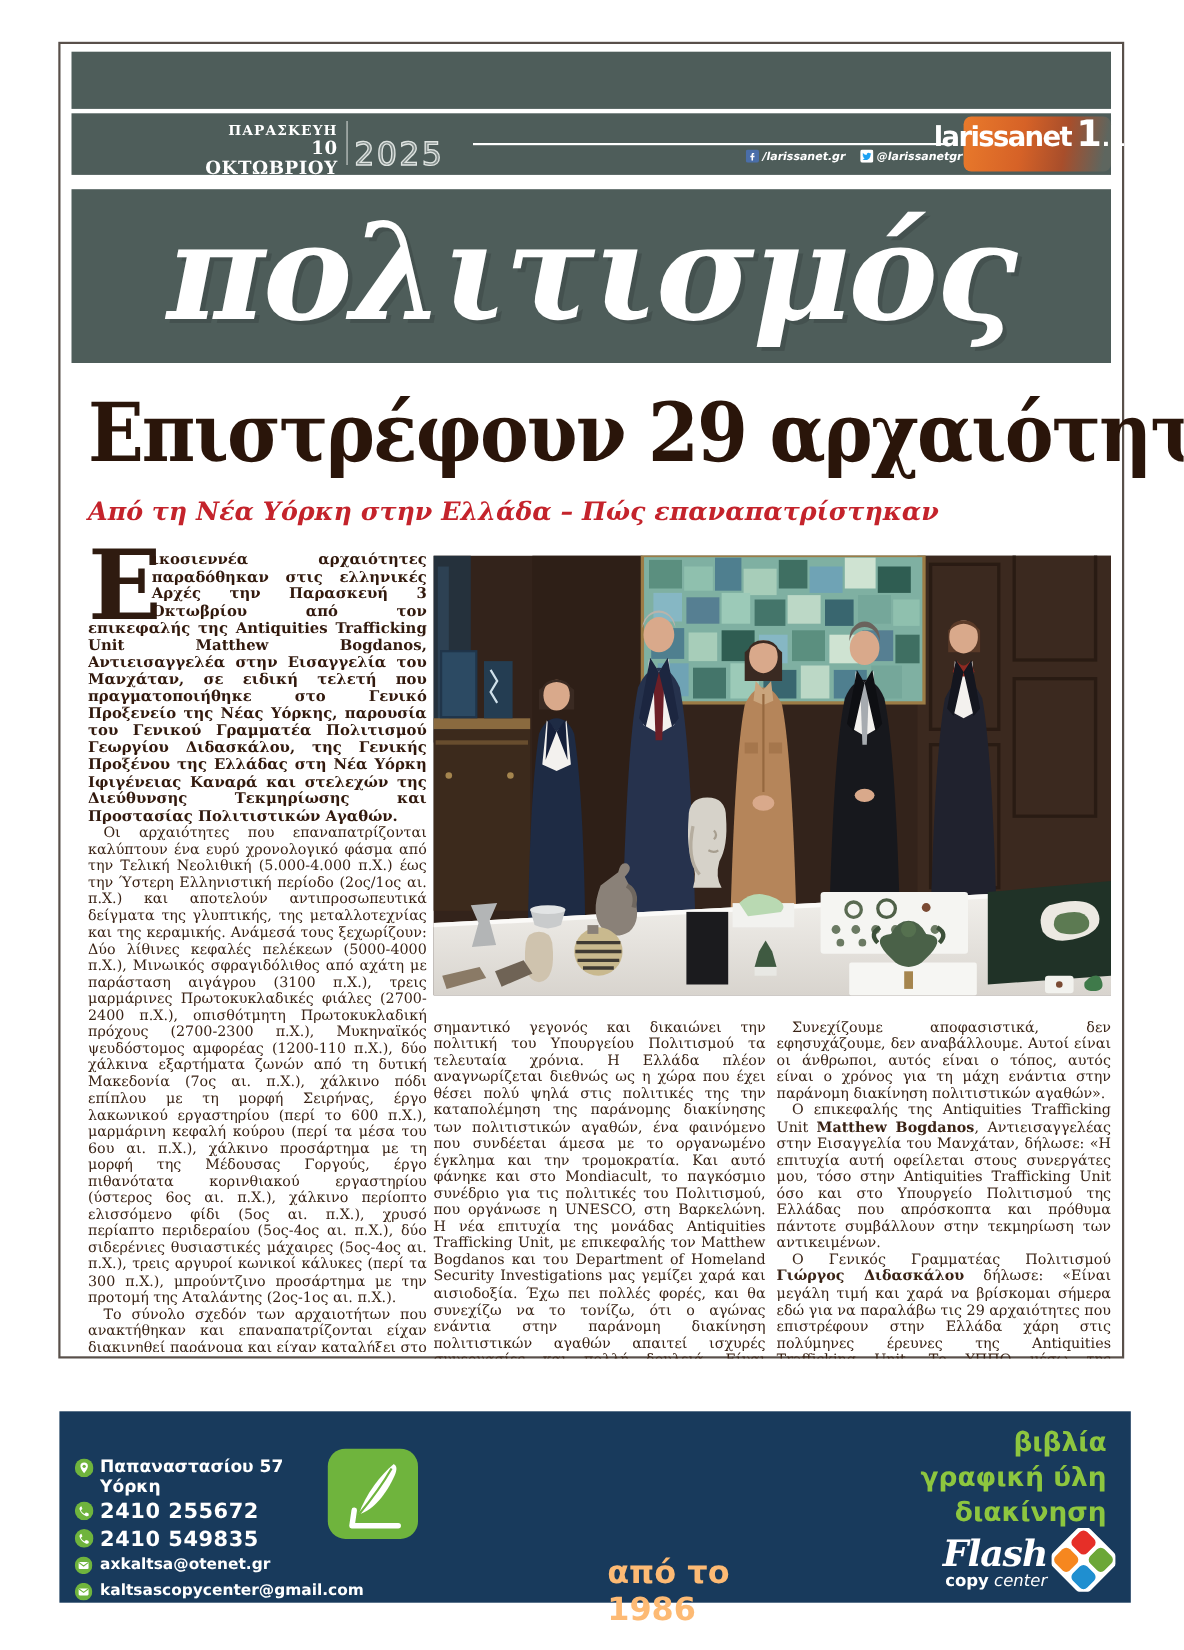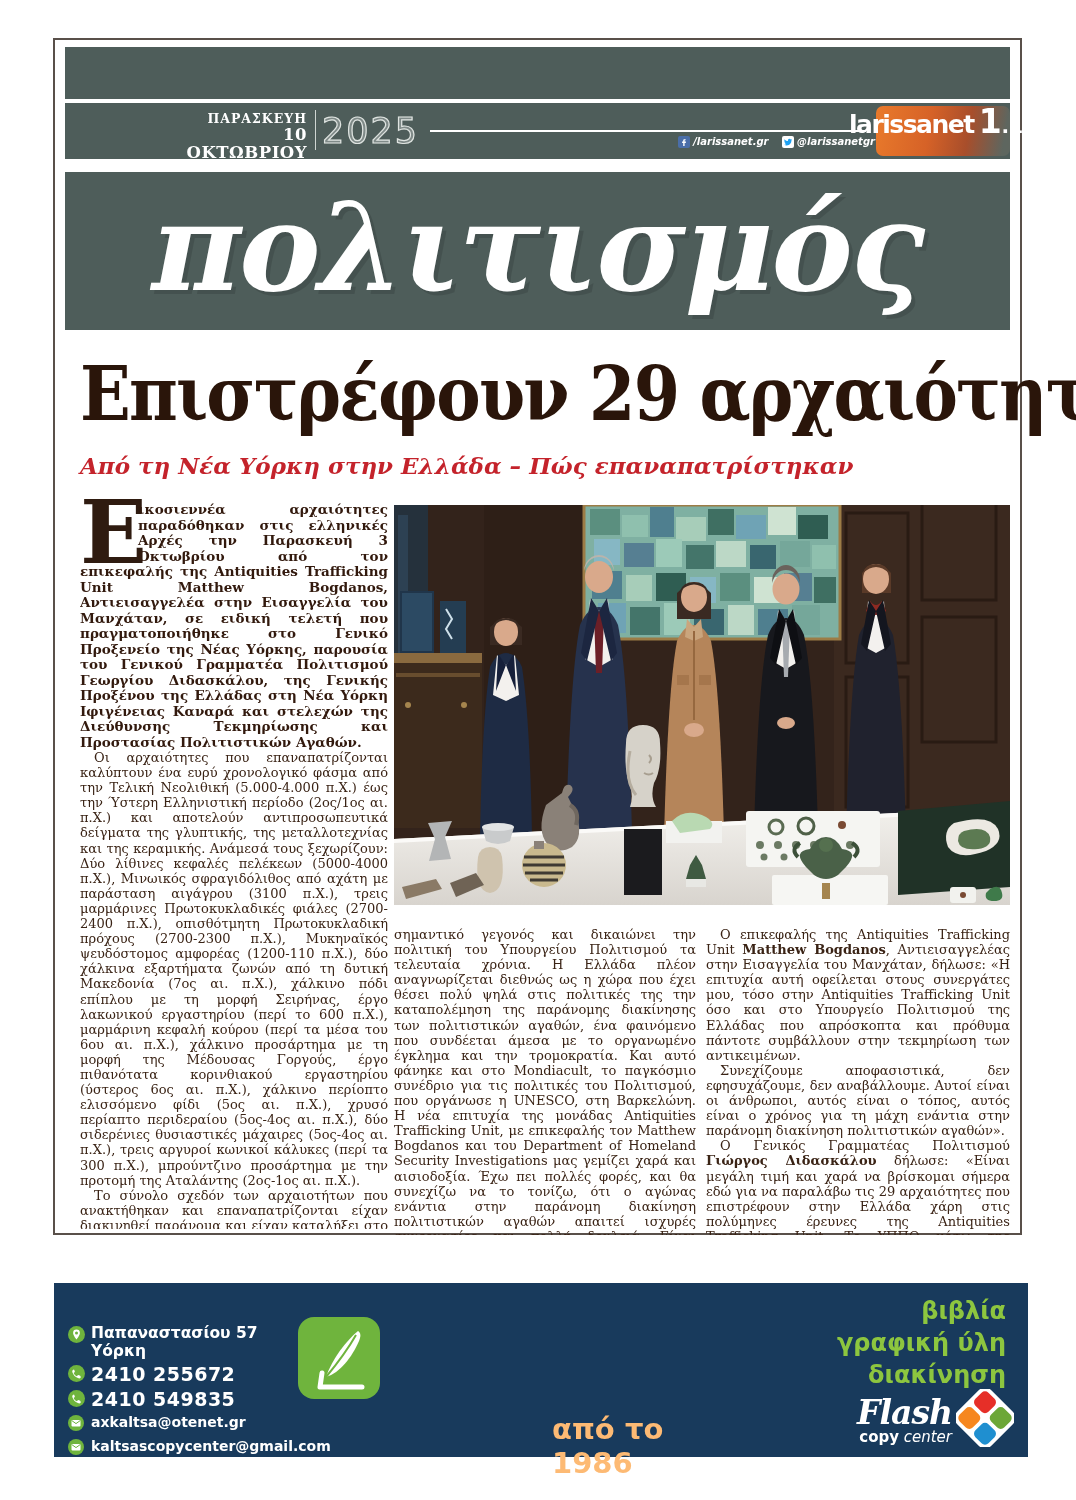--- a/index.html
+++ b/index.html
@@ -14,22 +14,22 @@
   
   .band{left:65px;width:945px;background:#4e5d5a;}
   .band-top{top:47px;height:52px;}
   .band-mast{top:103px;height:56px;}
   .band-title{top:172px;height:158px;}
   
   .date-block{position:absolute;left:120px;top:9px;width:122px;text-align:right;color:#fff;line-height:1.1;}
   .date-day{font-size:12.5px;font-weight:bold;letter-spacing:1px;}
   .date-date{font-size:16.5px;font-weight:bold;letter-spacing:.5px;}
   .date-divider{position:absolute;left:250px;top:7px;width:1px;height:40px;background:#cfd5d2;}
-  .year{position:absolute;left:257px;top:8px;font-family:"DejaVu Sans","Liberation Sans",sans-serif;
-        font-size:35px;font-weight:400;letter-spacing:2px;color:rgba(255,255,255,.28);
+  .year{position:absolute;left:257px;top:20px;font-family:"DejaVu Sans","Liberation Sans",sans-serif;
+        font-size:29px;font-weight:400;letter-spacing:2px;color:rgba(255,255,255,.28);
         -webkit-text-stroke:1.2px #dfe4e1;}
   .mast-line{position:absolute;left:365px;top:27px;width:436px;height:2px;background:#fff;}
   .social{position:absolute;left:560px;top:33px;width:250px;text-align:right;color:#fff;
           font-family:"DejaVu Sans","Liberation Sans",sans-serif;font-size:10px;font-style:italic;font-weight:bold;}
   .social .icon{display:inline-block;vertical-align:-3px;margin:0 3px 0 10px;}
   .logo-box{position:absolute;right:0;top:3px;width:134px;height:50px;border-radius:7px;
             background:linear-gradient(100deg,#e97a2b 0%,#d66227 40%,#a84e2b 68%,#5e665f 94%);
             display:flex;align-items:baseline;justify-content:center;padding-top:3px;box-sizing:border-box;
             font-family:"DejaVu Sans","Liberation Sans",sans-serif;color:#fff;}
   .logo-name{font-size:25px;font-weight:bold;letter-spacing:-1.5px;line-height:1;}
@@ -124,22 +124,22 @@
 
 <div id="col1" class="col">
     <p class="lead"><span class="b">ικοσιεννέα αρχαιότητες παραδόθηκαν στις ελληνικές Αρχές την Παρασκευή 3 Οκτωβρίου από τον επικεφαλής της Antiquities Trafficking Unit Matthew Bogdanos, Αντιεισαγγελέα στην Εισαγγελία του Μανχάταν, σε ειδική τελετή που πραγματοποιήθηκε στο Γενικό Προξενείο της Νέας Υόρκης, παρουσία του Γενικού Γραμματέα Πολιτισμού Γεωργίου Διδασκάλου, της Γενικής Προξένου της Ελλάδας στη Νέα Υόρκη Ιφιγένειας Καναρά και στελεχών της Διεύθυνσης Τεκμηρίωσης και Προστασίας Πολιτιστικών Αγαθών.</span></p>
     <p><span>Οι αρχαιότητες που επαναπατρίζονται καλύπτουν ένα ευρύ χρονολογικό φάσμα από την Τελική Νεολιθική (5.000-4.000 π.Χ.) έως την Ύστερη Ελληνιστική περίοδο (2ος/1ος αι. π.Χ.) και αποτελούν αντιπροσωπευτικά δείγματα της γλυπτικής, της μεταλλοτεχνίας και της κεραμικής. Ανάμεσά τους ξεχωρίζουν: Δύο λίθινες κεφαλές πελέκεων (5000-4000 π.Χ.), Μινωικός σφραγιδόλιθος από αχάτη με παράσταση αιγάγρου (3100 π.Χ.), τρεις μαρμάρινες Πρωτοκυκλαδικές φιάλες (2700-2400 π.Χ.), οπισθότμητη Πρωτοκυκλαδική πρόχους (2700-2300 π.Χ.), Μυκηναϊκός ψευδόστομος αμφορέας (1200-110 π.Χ.), δύο χάλκινα εξαρτήματα ζωνών από τη δυτική Μακεδονία (7ος αι. π.Χ.), χάλκινο πόδι επίπλου με τη μορφή Σειρήνας, έργο λακωνικού εργαστηρίου (περί το 600 π.Χ.), μαρμάρινη κεφαλή κούρου (περί τα μέσα του 6ου αι. π.Χ.), χάλκινο προσάρτημα με τη μορφή της Μέδουσας Γοργούς, έργο πιθανότατα κορινθιακού εργαστηρίου (ύστερος 6ος αι. π.Χ.), χάλκινο περίοπτο ελισσόμενο φίδι (5ος αι. π.Χ.), χρυσό περίαπτο περιδεραίου (5ος-4ος αι. π.Χ.), δύο σιδερένιες θυσιαστικές μάχαιρες (5ος-4ος αι. π.Χ.), τρεις αργυροί κωνικοί κάλυκες (περί τα 300 π.Χ.), μπρούντζινο προσάρτημα με την προτομή της Αταλάντης (2ος-1ος αι. π.Χ.).</span></p>
     <p><span>Το σύνολο σχεδόν των αρχαιοτήτων που ανακτήθηκαν και επαναπατρίζονται είχαν διακινηθεί παράνομα και είχαν καταλήξει στο εμπόριο τέχνης (Fortuna Fine Arts).</span></p>
   </div>
 <div id="col2" class="col">
     <p class="cont"><span>σημαντικό γεγονός και δικαιώνει την πολιτική του Υπουργείου Πολιτισμού τα τελευταία χρόνια. Η Ελλάδα πλέον αναγνωρίζεται διεθνώς ως η χώρα που έχει θέσει πολύ ψηλά στις πολιτικές της την καταπολέμηση της παράνομης διακίνησης των πολιτιστικών αγαθών, ένα φαινόμενο που συνδέεται άμεσα με το οργανωμένο έγκλημα και την τρομοκρατία. Και αυτό φάνηκε και στο Mondiacult, το παγκόσμιο συνέδριο για τις πολιτικές του Πολιτισμού, που οργάνωσε η UNESCO, στη Βαρκελώνη. Η νέα επιτυχία της μονάδας Antiquities Trafficking Unit, με επικεφαλής τον Matthew Bogdanos και του Department of Homeland Security Investigations μας γεμίζει χαρά και αισιοδοξία. Έχω πει πολλές φορές, και θα συνεχίζω να το τονίζω, ότι ο αγώνας ενάντια στην παράνομη διακίνηση πολιτιστικών αγαθών απαιτεί ισχυρές συνεργασίες και πολλή δουλειά. Είναι ευτύχημα που έχουμε καταφέρει να χτίσουμε και να διατηρήσουμε αυτές τις συνεργασίες και να βλέπουμε απτά αποτελέσματα. Θερμές ευχαριστίες σε όλους όσους συνέβαλαν στην επιστροφή των 29 αυτών αρχαιοτήτων».</span></p>
   </div>
 <div id="col3" class="col">
+    <p><span>Συνεχίζουμε αποφασιστικά, δεν εφησυχάζουμε, δεν αναβάλλουμε. Αυτοί είναι οι άνθρωποι, αυτός είναι ο τόπος, αυτός είναι ο χρόνος για τη μάχη ενάντια στην παράνομη διακίνηση πολιτιστικών αγαθών».</span></p>
     <p><span>Ο επικεφαλής της Antiquities Trafficking Unit </span><span class="b">Matthew Bogdanos</span><span>, Αντιεισαγγελέας στην Εισαγγελία του Μανχάταν, δήλωσε: «Η επιτυχία αυτή οφείλεται στους συνεργάτες μου, τόσο στην Antiquities Trafficking Unit όσο και στο Υπουργείο Πολιτισμού της Ελλάδας που απρόσκοπτα και πρόθυμα πάντοτε συμβάλλουν στην τεκμηρίωση των αντικειμένων.</span></p>
-    <p><span>Συνεχίζουμε αποφασιστικά, δεν εφησυχάζουμε, δεν αναβάλλουμε. Αυτοί είναι οι άνθρωποι, αυτός είναι ο τόπος, αυτός είναι ο χρόνος για τη μάχη ενάντια στην παράνομη διακίνηση πολιτιστικών αγαθών».</span></p>
     <p><span>Ο Γενικός Γραμματέας Πολιτισμού </span><span class="b">Γιώργος Διδασκάλου</span><span> δήλωσε: «Είναι μεγάλη τιμή και χαρά να βρίσκομαι σήμερα εδώ για να παραλάβω τις 29 αρχαιότητες που επιστρέφουν στην Ελλάδα χάρη στις πολύμηνες έρευνες της Antiquities Trafficking Unit. Το ΥΠΠΟ μέσω της αρμόδιας Διεύθυνσης Τεκμηρίωσης και Προστασίας Πολιτιστικών Αγαθών θα συνεχίσει τη στενή συνεργασία με την Εισαγγελία του Μανχάταν, η οποία είναι βέβαιο ότι θα αποφέρει ακόμη πλουσιότερους καρπούς».</span></p>
   </div>
 
 <div class="abs photo">
 <svg viewBox="0 0 616 400" width="616" height="400">
   <defs>
     <linearGradient id="tbl" x1="0" y1="0" x2="0" y2="1">
       <stop offset="0" stop-color="#f3f1ed"></stop>
           <stop offset="1" stop-color="#d8d4ce"></stop>
     </linearGradient>

